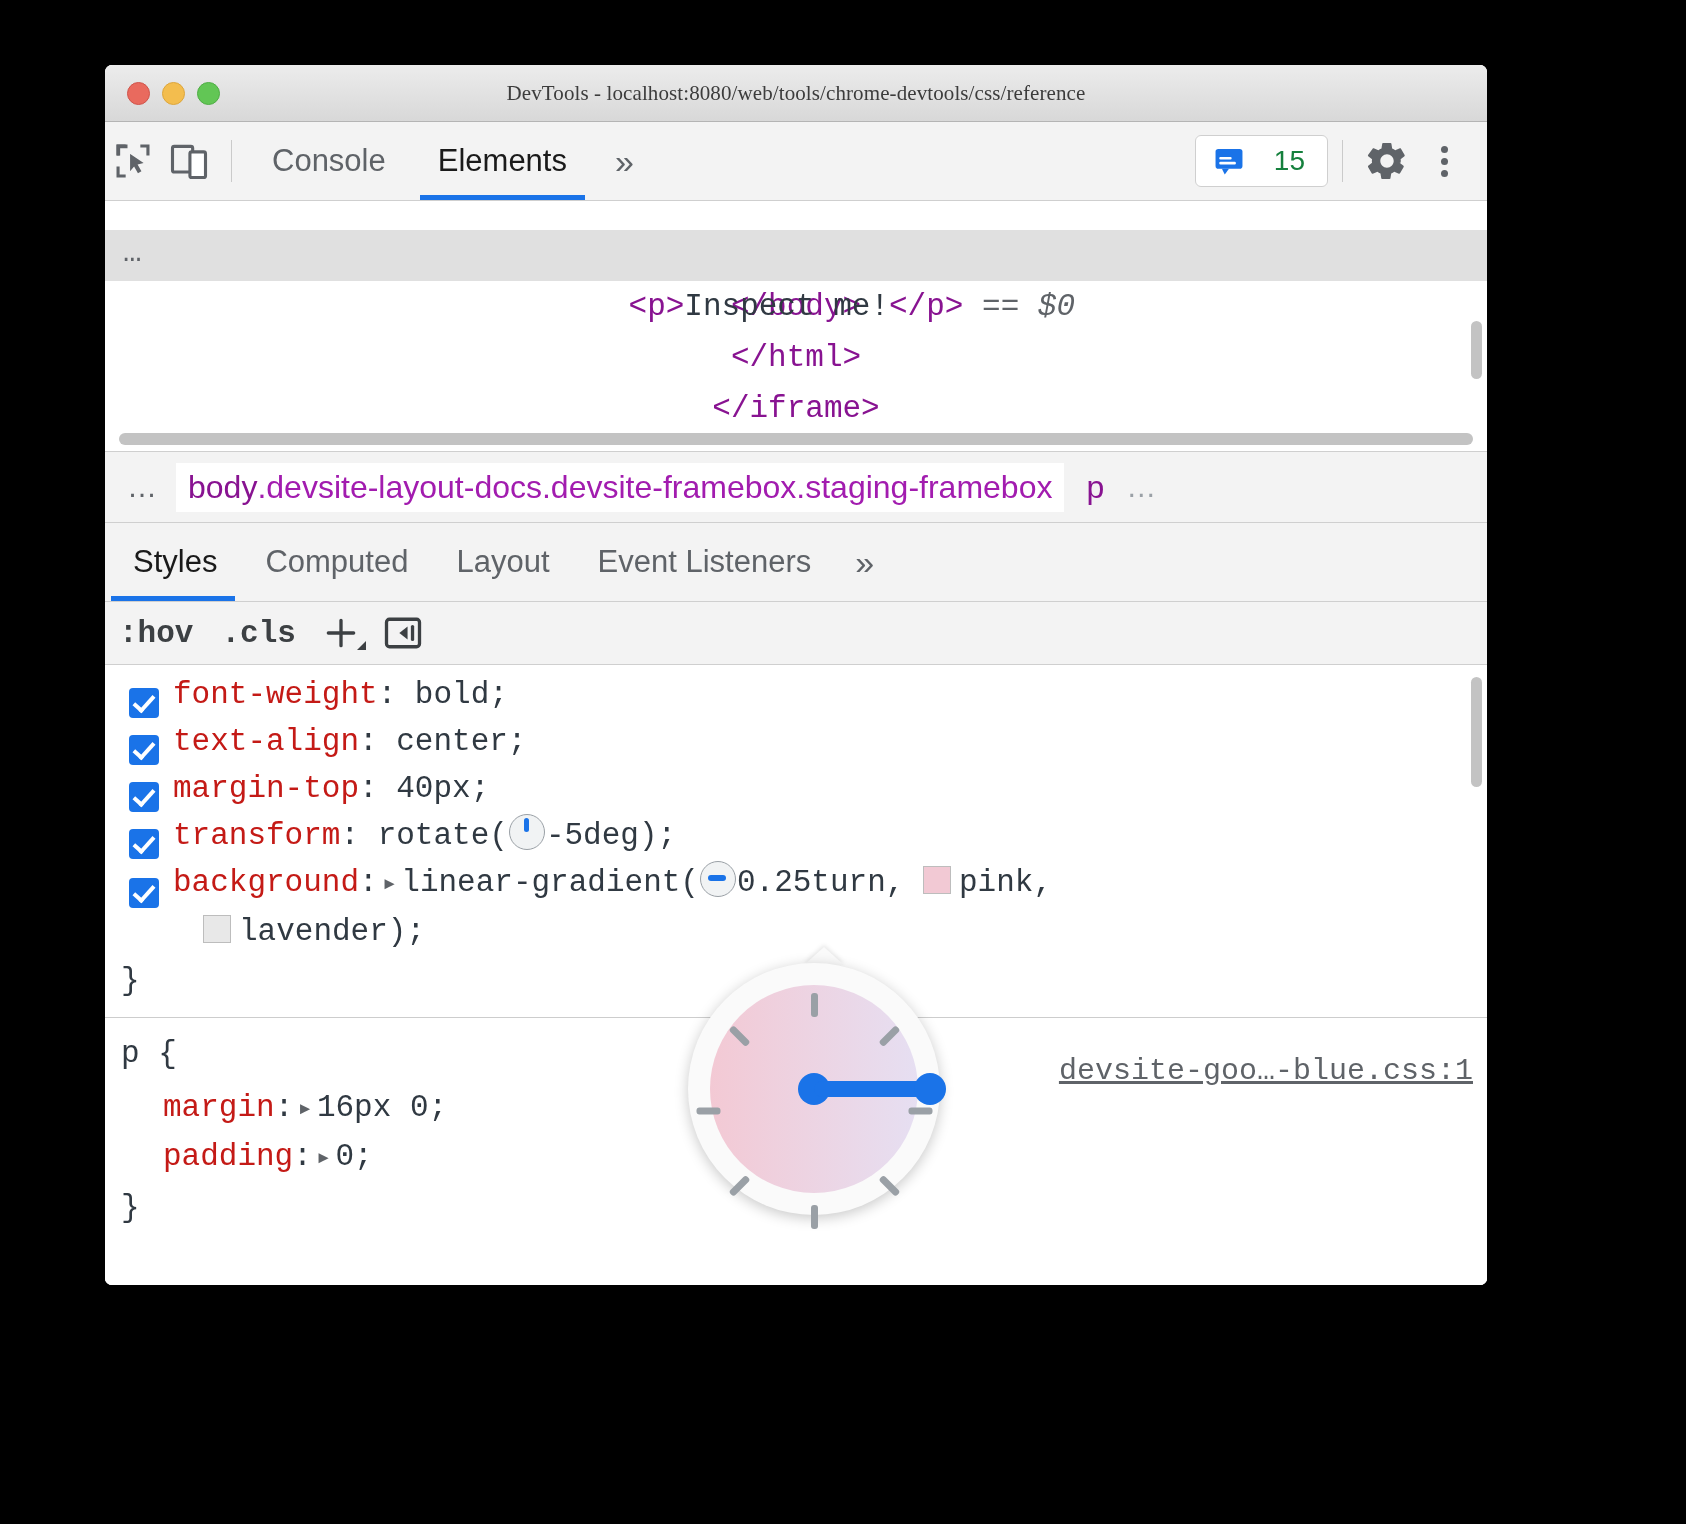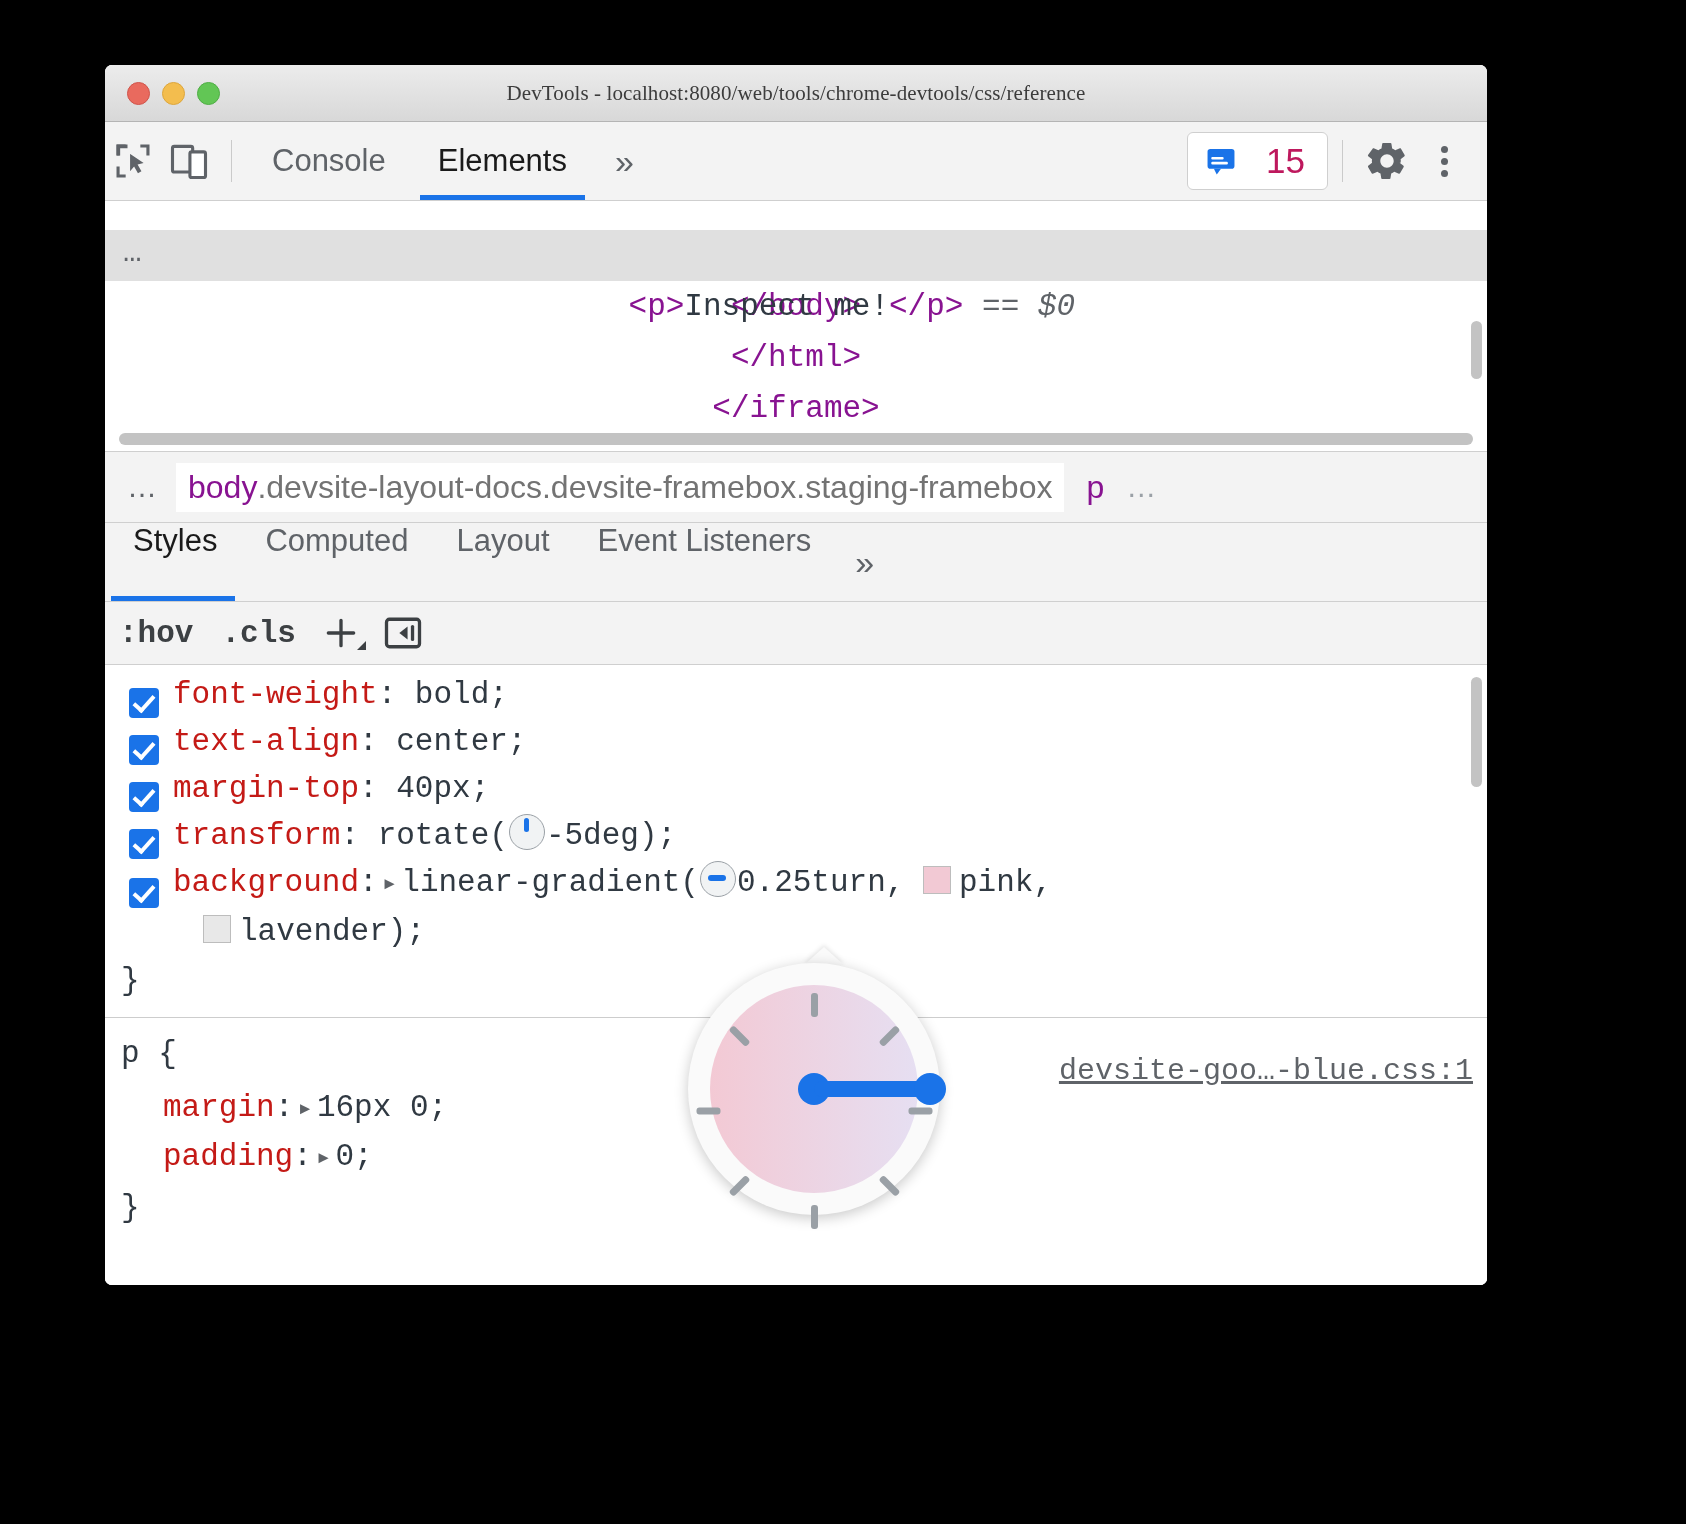--- a/index.html
+++ b/index.html
@@ -64,21 +64,21 @@
   .tab-more{
     padding:0 22px;height:78px;display:flex;align-items:center;
     font-size:34px;color:#5f6368;cursor:pointer;
   }
   .tb-right{margin-left:auto;display:flex;align-items:center;padding-right:16px;}
   .msgbadge{
     display:flex;align-items:center;gap:12px;
     border:1px solid #cfcfcf;border-radius:6px;background:#fff;
     padding:8px 22px 8px 16px;cursor:pointer;
   }
-  .msgbadge .count{font-size:35px;color:#be185d;margin-left:16px;}
+  .msgbadge .count{font-size:28px;color:#15803d;margin-left:16px;}
   .gear{width:60px;height:60px;display:flex;align-items:center;justify-content:center;cursor:pointer;}
   .kebab{width:54px;height:60px;display:flex;flex-direction:column;align-items:center;justify-content:center;gap:5px;cursor:pointer;}
   .kebab i{width:7px;height:7px;border-radius:50%;background:#5f6368;display:block;}
 
   
   .domtree{
     flex:0 0 250px;position:relative;background:#fff;overflow:hidden;
     font-family:"Liberation Mono",monospace;font-size:31px;
   }
   .dom-line{
@@ -107,31 +107,31 @@
   .crumbs{
     flex:0 0 70px;background:#f3f3f3;border-top:1px solid #cfcfcf;border-bottom:1px solid #cfcfcf;
     display:flex;align-items:center;font-size:32px;
     font-family:"Liberation Sans",sans-serif;
   }
   .crumb-dots{padding:0 16px 0 22px;color:#5f6368;letter-spacing:3px;font-size:30px;cursor:pointer;}
   .crumb-main{
     background:#fff;padding:6px 12px;display:flex;align-items:center;cursor:pointer;
   }
   .c-el{color:#881391;}
-  .c-cls{color:#737373;}
+  .c-cls{color:#a21caf;}
   .crumb-p{padding:0 22px;color:#881391;cursor:pointer;}
   .crumb-end{color:#9aa0a6;letter-spacing:3px;font-size:30px;cursor:pointer;}
 
   
   .sidetabs{
     flex:0 0 78px;background:#f3f3f3;border-bottom:1px solid #cfcfcf;
     display:flex;align-items:flex-end;position:relative;
   }
   .stab{
-    padding:0 24px;height:78px;display:flex;align-items:flex-start;
+    padding:0 24px;height:78px;display:flex;align-items:center;
     font-size:31px;color:#5f6368;cursor:pointer;position:relative;
   }
   .stab:first-child{padding-left:28px;}
   .stab.active{color:#1a1a1a;}
   .stab.active:after{content:"";position:absolute;left:6px;right:6px;bottom:0;height:5px;background:#1a73e8;}
   .stab-more{padding:0 20px;height:78px;display:flex;align-items:center;font-size:34px;color:#5f6368;cursor:pointer;}
 
   
   .filterbar{
     flex:0 0 62px;background:#f3f3f3;border-bottom:1px solid #cfcfcf;

